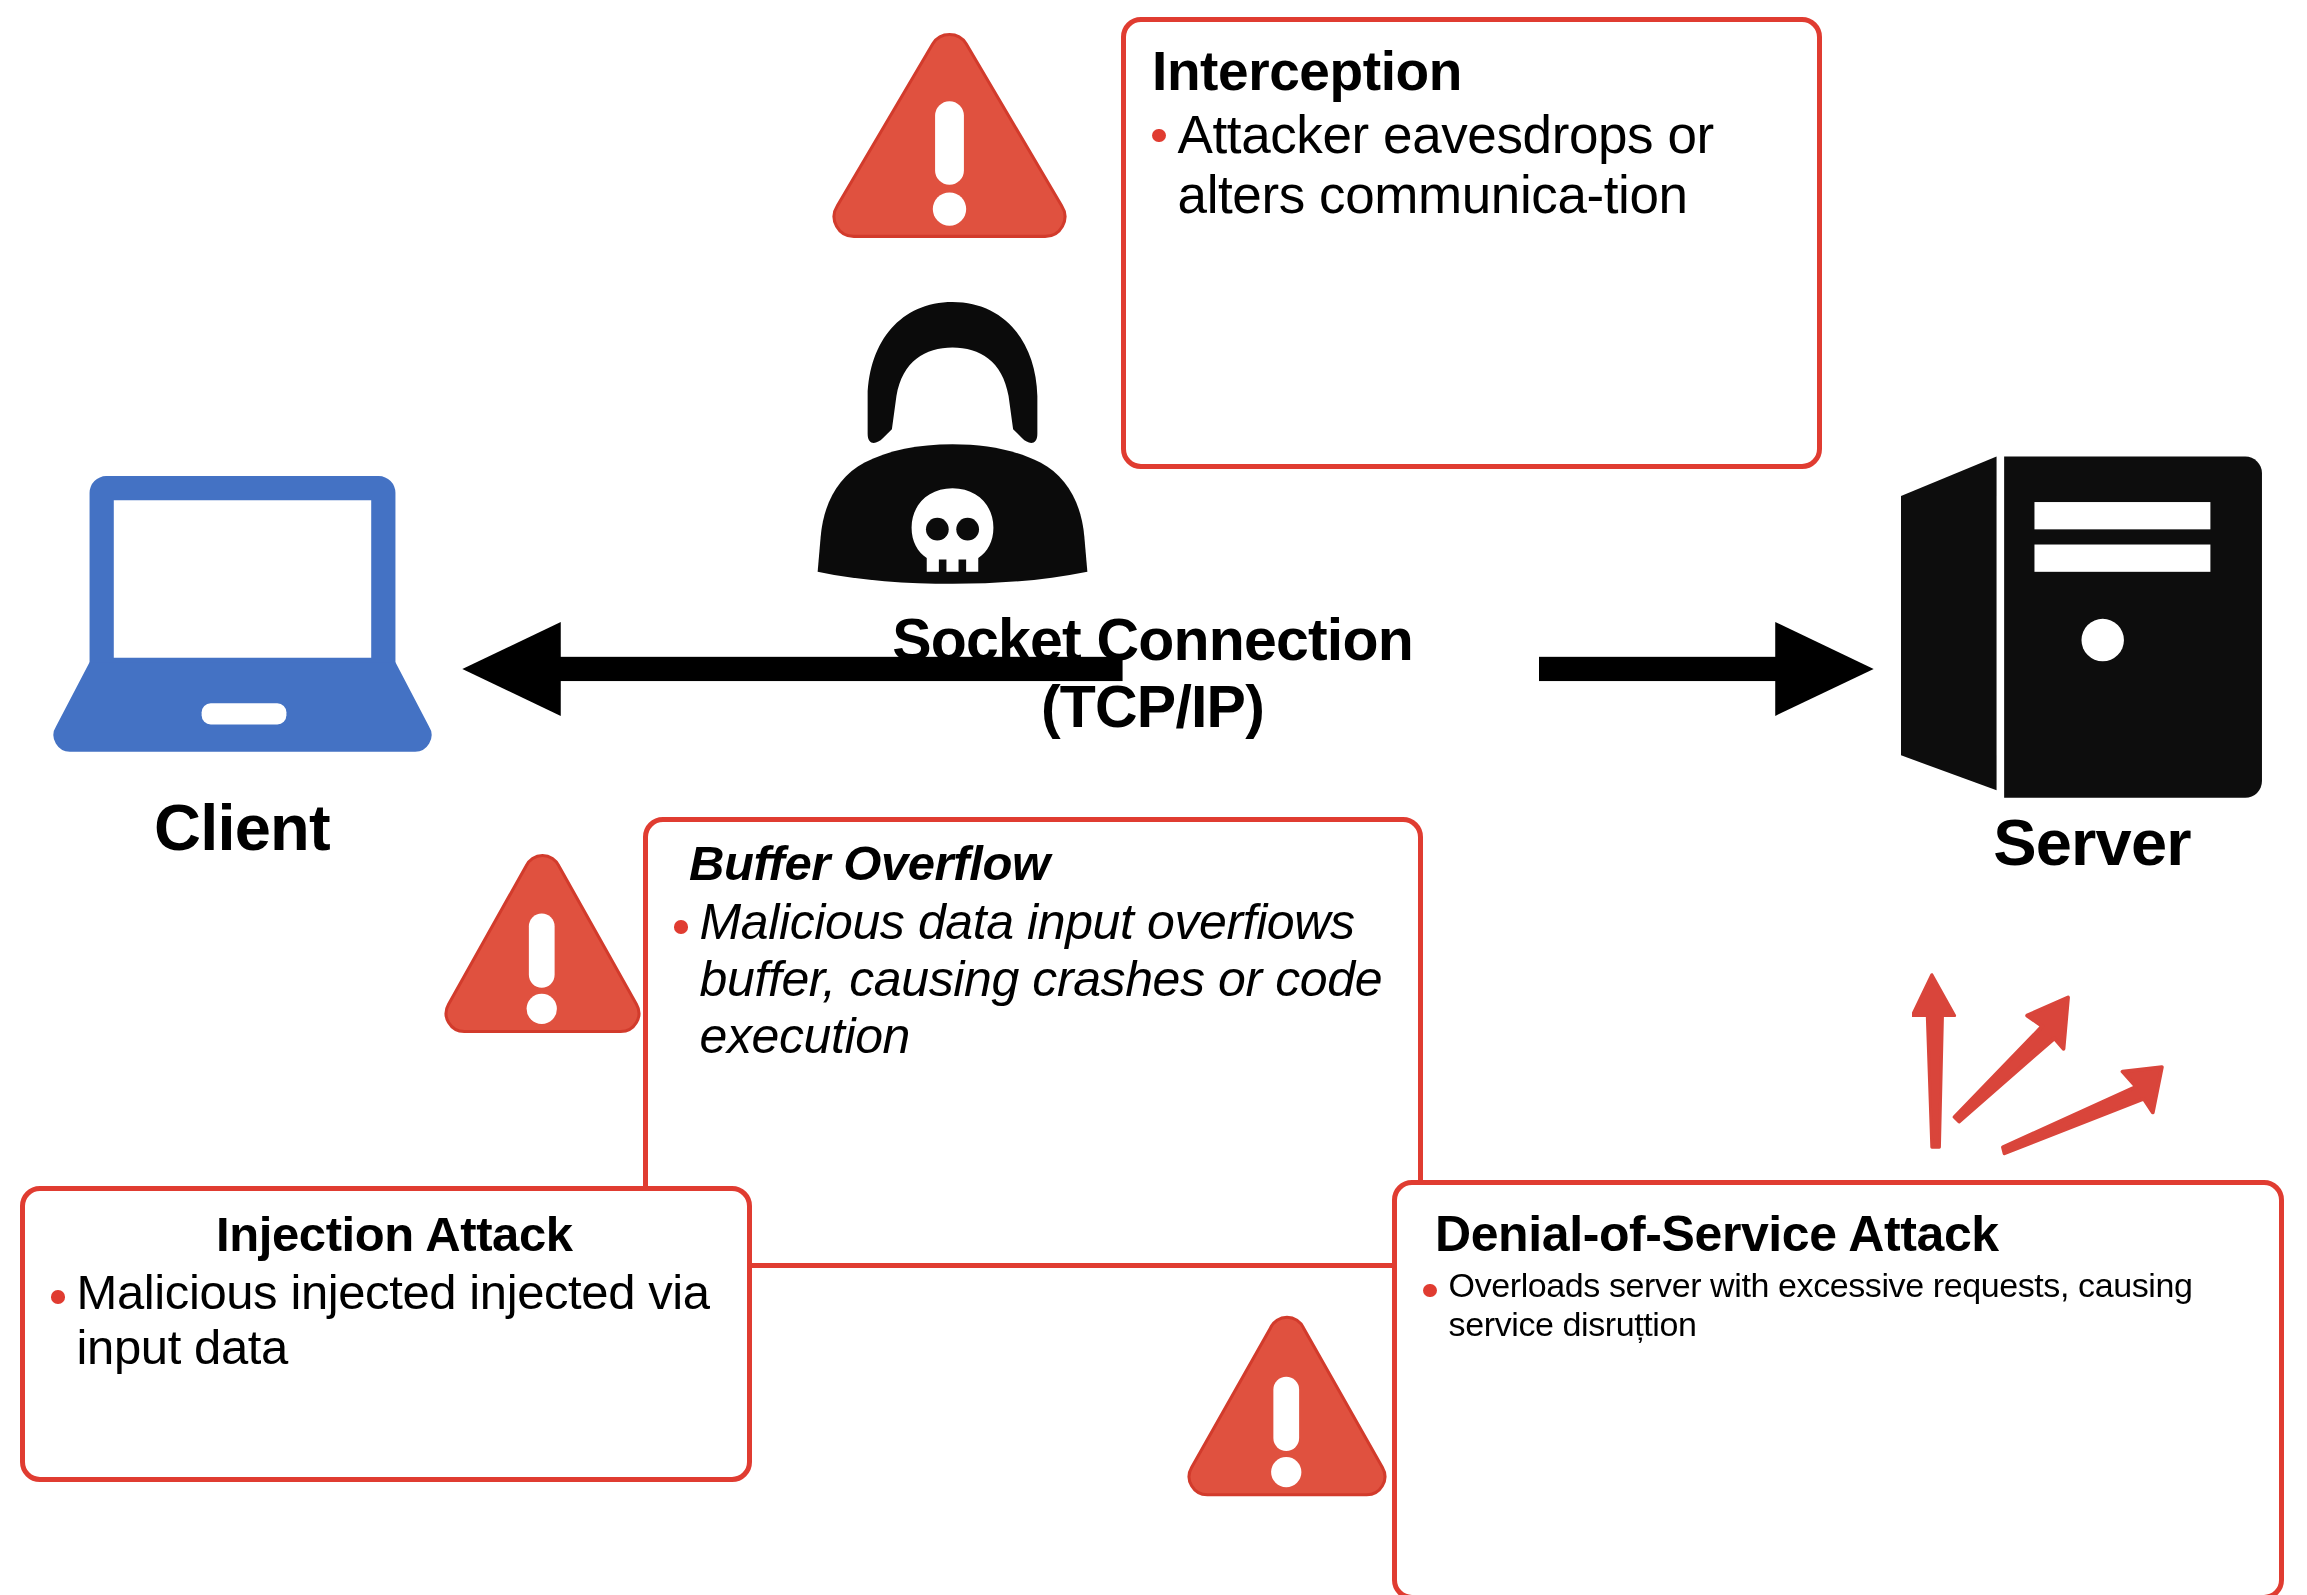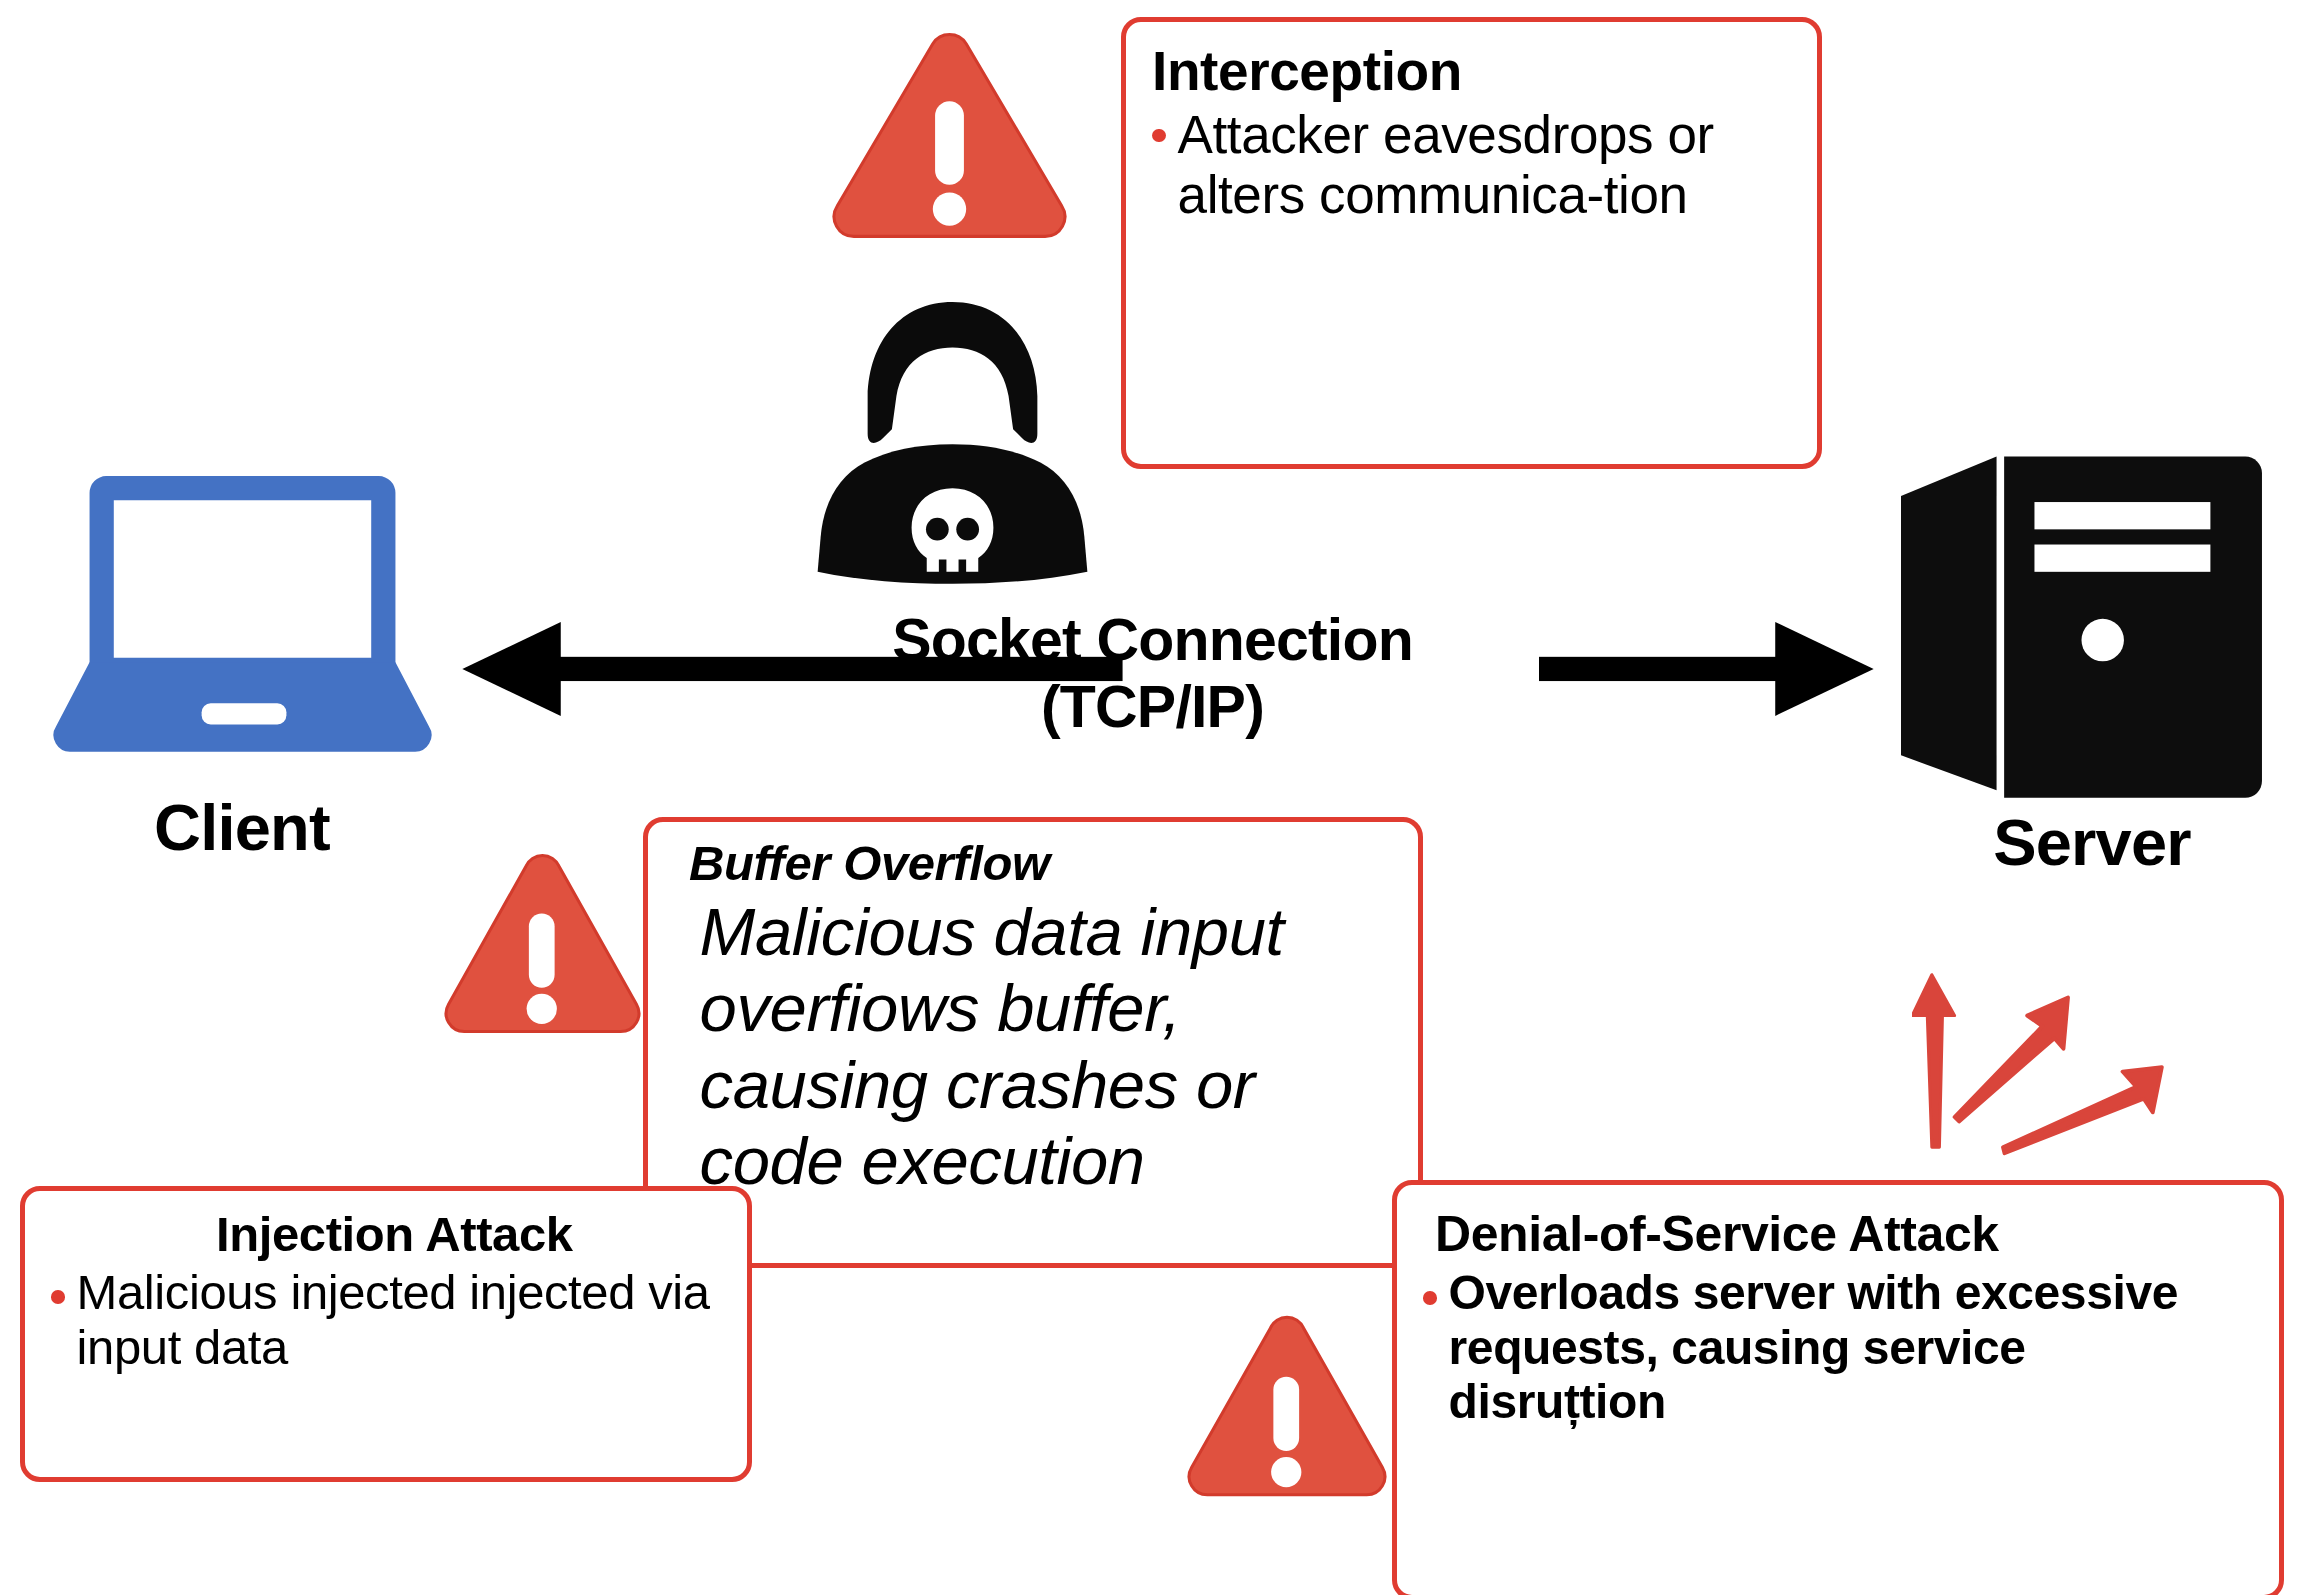--- a/index.html
+++ b/index.html
@@ -51,31 +51,31 @@
 
   
   #box-mitm { left: 1121px; top: 16.7px; width: 701px; height: 452px; }
   #box-mitm .c-title { font-size: 55px; }
   #box-mitm .c-bullet { font-size: 53px; }
   #box-mitm .c-bullet .c-dot { margin-top: 0.45em; }
 
   
   #box-buffer { left: 643px; top: 817px; width: 780px; height: 451px; padding-top: 15px; font-style: italic; }
   #box-buffer .c-title { font-size: 49px; text-align: left; padding-left: 15px; }
-  #box-buffer .c-bullet { font-size: 67px; align-items: flex-end; }
+  #box-buffer .c-bullet { font-size: 50px; }
 
   
   #box-injection { left: 20px; top: 1186px; width: 732px; height: 296px; padding-top: 16.7px; }
   #box-injection .c-title { font-size: 49px; padding-left: 16.7px; text-align: center; }
   #box-injection .c-bullet { font-size: 49px; }
 
   
   #box-dos { left: 1392px; top: 1180px; width: 892px; height: 420px; padding-top: 23px; }
   #box-dos .c-title { font-size: 50px; padding-left: 12px; }
-  #box-dos .c-bullet { font-size: 48px; font-weight: bold; }
+  #box-dos .c-bullet { font-size: 34px; }
 
   
   .node-label {
     position: absolute;
     font-weight: bold;
     font-size: 65px;
     letter-spacing: -0.8px;
     text-align: center;
     z-index: 10;
   }

